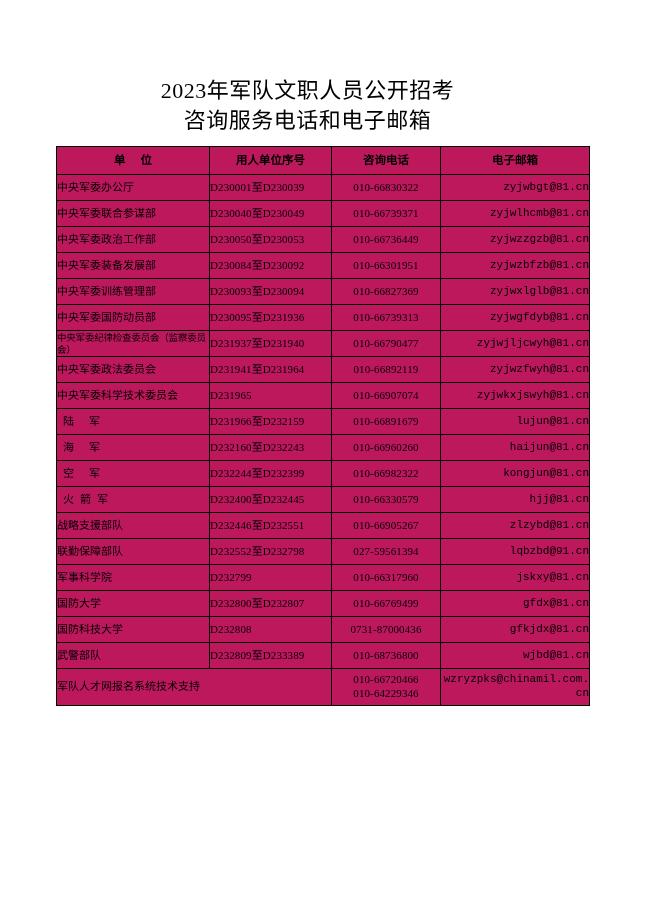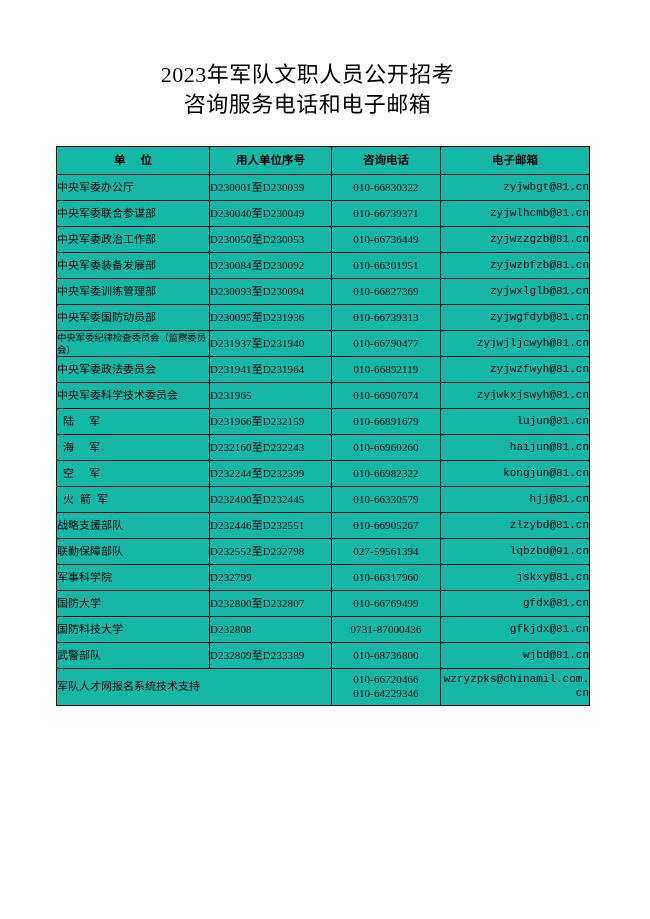--- a/index.html
+++ b/index.html
@@ -20,21 +20,21 @@
     width: 650px;
     height: 919px;
     box-sizing: border-box;
     overflow: hidden;
   }
 
   
   .title-block {
     position: absolute;
     left: 0;
-    top: 60px;
+    top: 76px;
     width: 615px;
     text-align: center;
     line-height: 30px;
   }
   .title-line {
     display: block;
     font-family: "Liberation Serif", "DejaVu Serif", serif;
     font-size: 22px;
     font-weight: 400;
     letter-spacing: 0.5px;
@@ -45,21 +45,21 @@
   .table-wrap {
     position: absolute;
     left: 56px;
     top: 146px;
     width: 533px;
   }
   table.contact-table {
     width: 533px;
     border-collapse: collapse;
     table-layout: fixed;
-    background: #14b8a6;
+    background: #be185d;
   }
   table.contact-table col.c-unit   { width: 153px; }
   table.contact-table col.c-serial { width: 122px; }
   table.contact-table col.c-phone  { width: 109px; }
   table.contact-table col.c-email  { width: 149px; }
 
   table.contact-table th,
   table.contact-table td {
     border: 1px solid #000000;
     padding: 0;

